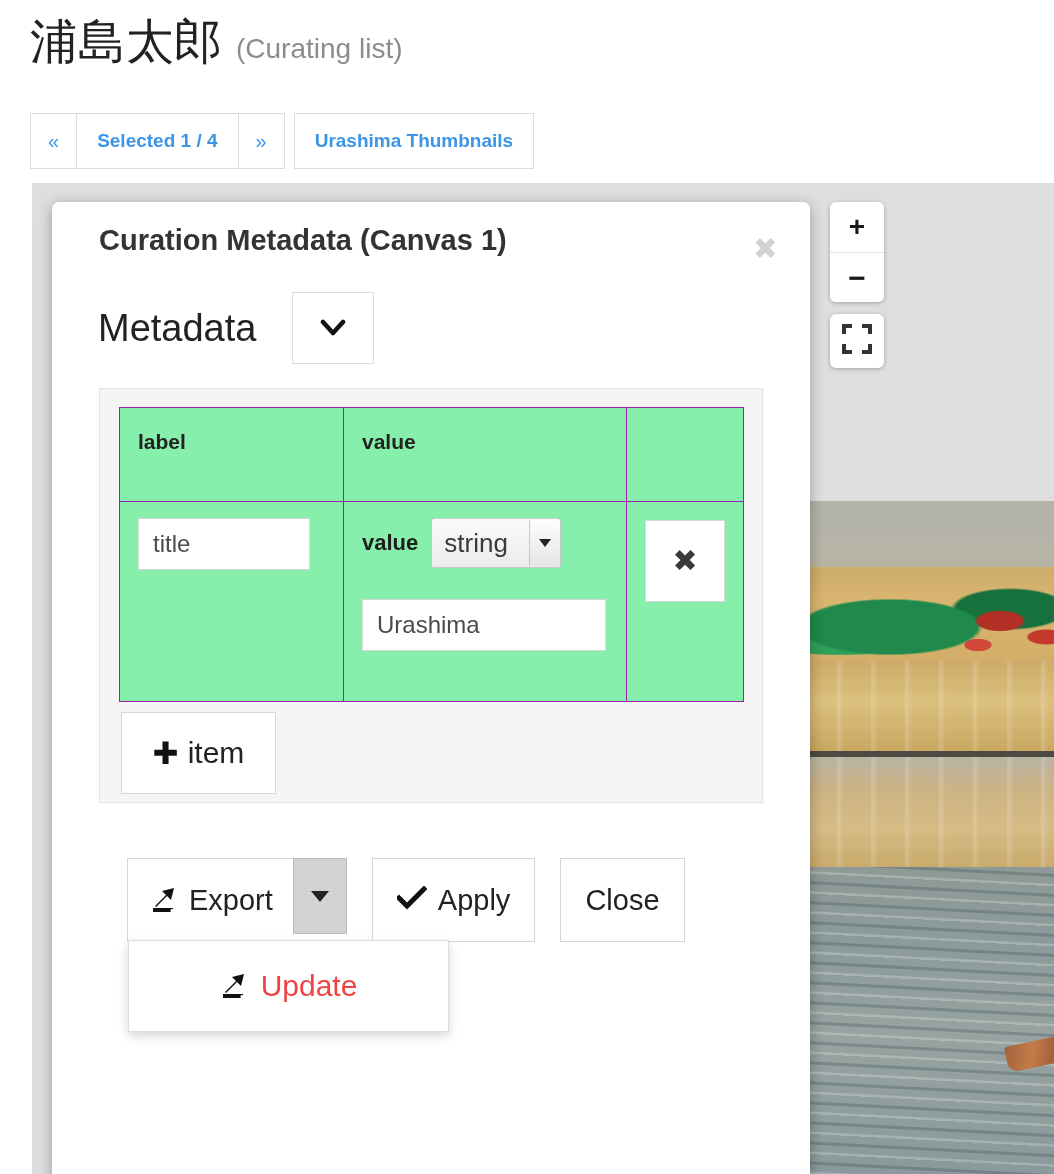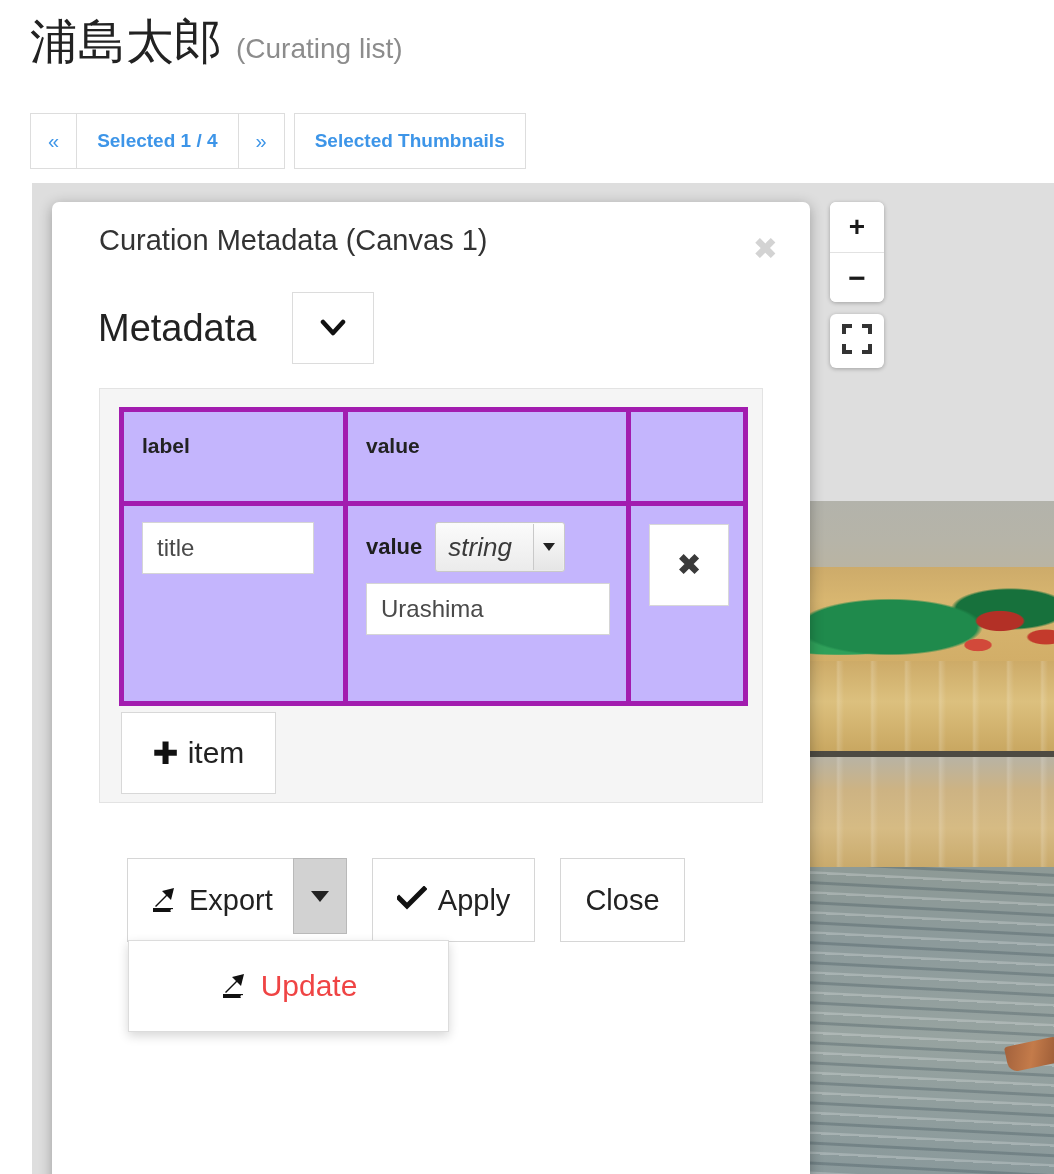--- a/index.html
+++ b/index.html
@@ -156,21 +156,21 @@
     position: absolute; left: 52px; top: 202px;
     width: 758px; height: 1000px;
     background: #ffffff;
     border-radius: 7px 7px 0 0;
     box-shadow: 0 3px 14px rgba(0,0,0,0.30);
     z-index: 5;
     overflow: visible;
   }
   .dialog-title {
     position: absolute; left: 47px; top: 22px;
-    font-size: 29px; color: #333333; font-weight: 400;
+    font-size: 29px; color: #333333; font-weight: 700;
     white-space: nowrap;
   }
   .dialog-close {
     position: absolute; right: 32px; top: 32px;
     font-size: 30px; color: #d3d3d3; cursor: pointer;
     line-height: 1; font-weight: 700;
   }
   .section-head {
     position: absolute; left: 46px; top: 90px;
     display: flex; align-items: center; gap: 36px;
@@ -192,54 +192,54 @@
     width: 664px; height: 415px;
     background: #f5f5f5; border: 1px solid #e3e3e3;
   }
   .md-table {
     position: absolute; left: 19px; top: 18px;
     width: 624px;
     border-collapse: collapse;
     table-layout: fixed;
   }
   .md-table th, .md-table td {
-    border: 5px solid #a21caf;
+    border: 1px solid #a21caf;
     vertical-align: top;
-    background: #c4b5fd;
+    background: #86efac;
   }
   .md-table th {
     text-align: left;
     font-size: 21px; color: #222222; font-weight: 700;
     padding: 22px 0 22px 18px;
     height: 94px;
   }
   .md-table td { padding: 16px 0 16px 18px; }
   .col-label { width: 224px; }
   .col-value { width: 283px; }
   .col-act   { width: 117px; }
   .row-body td { height: 200px; }
 
   .text-input {
     border: 1px solid #d5d5d5; background: #ffffff;
     height: 52px; font-size: 24px; color: #4a4a4a;
     padding: 0 14px; outline: none;
     font-family: "Liberation Sans", "DejaVu Sans", sans-serif;
   }
   .input-label { width: 172px; }
-  .input-value { width: 244px; margin-top: 11px; }
+  .input-value { width: 244px; margin-top: 31px; }
 
   .value-row { display: flex; align-items: center; gap: 13px; }
   .value-kw { font-size: 22px; color: #1e1e1e; font-weight: 700; }
   .type-select {
     position: relative; display: inline-flex; align-items: center;
     height: 50px; min-width: 130px;
     border: 1px solid #c9c9c9; border-radius: 3px;
     background: linear-gradient(180deg,#fbfbfb 0%, #ebebeb 100%);
     padding: 0 24px 0 12px;
-    font-size: 26px; font-style: italic; color: #3a3a3a;
+    font-size: 26px; color: #3a3a3a;
     cursor: pointer;
   }
   .type-select .sel-arrow {
     position: absolute; right: 1px; top: 1px; bottom: 1px; width: 30px;
     border-left: 1px solid #c9c9c9;
     background: linear-gradient(180deg,#fdfdfd 0%, #e6e6e6 100%);
     display: flex; align-items: center; justify-content: center;
   }
   .sel-arrow i {
     width: 0; height: 0; display: block;
@@ -311,21 +311,21 @@
       <span class="title-main">浦島太郎</span>
       <span class="title-sub">(Curating list)</span>
     </div>
 
     <div class="tabbar">
       <div class="btn-group">
         <div class="tabbtn chev">«</div>
         <div class="tabbtn wide">Selected  1 / 4</div>
         <div class="tabbtn chev">»</div>
       </div>
-      <div class="tabbtn standalone wide">Selected Thumbnails</div>
+      <div class="tabbtn standalone wide">Urashima Thumbnails</div>
     </div>
   </div>
 
   <div class="viewer">
 
     <div class="artwork">
       <div class="art-band-sky"></div>
       <div class="art-band-hill"></div>
       <div class="art-hill-green"></div>
       <div class="art-hill-red"></div>

